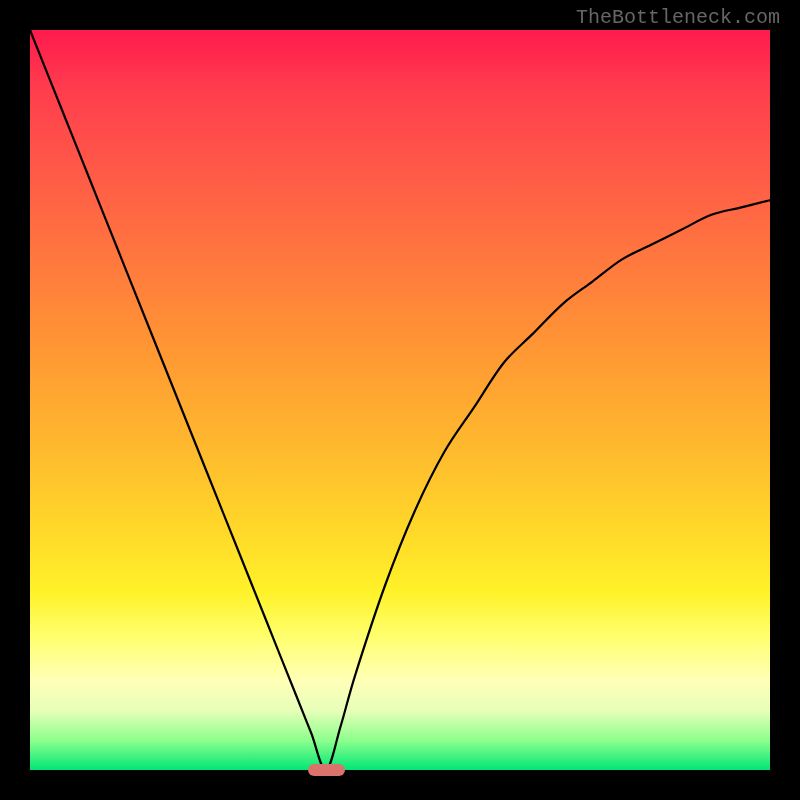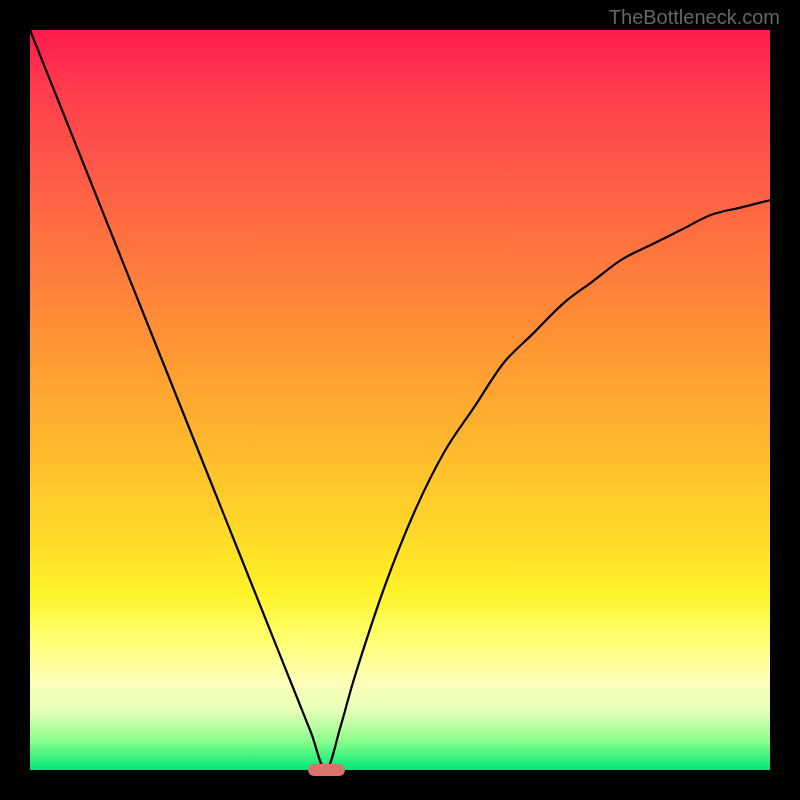--- a/index.html
+++ b/index.html
@@ -9,20 +9,21 @@
     height: 800px;
     background: #000;
     font-family: Arial, sans-serif;
     overflow: hidden;
   }
   .container {
     position: relative;
     width: 800px;
     height: 688px;
     background: #000;
+    font-family: Liberation Mono, monospace;
   }
   .watermark {
     position: absolute;
     top: 6px;
     right: 20px;
     color: #666;
     font-size: 20px;
     font-weight: 500;
     z-index: 10;
   }

